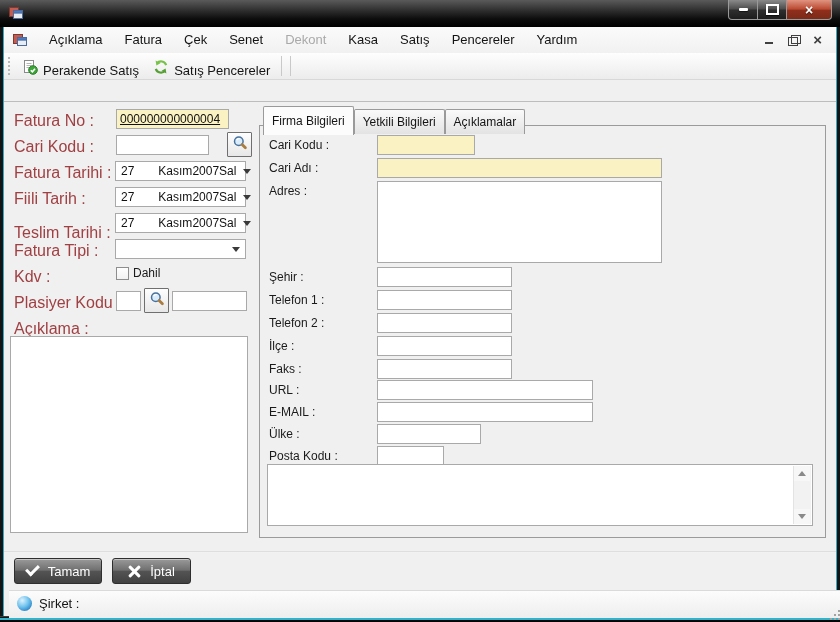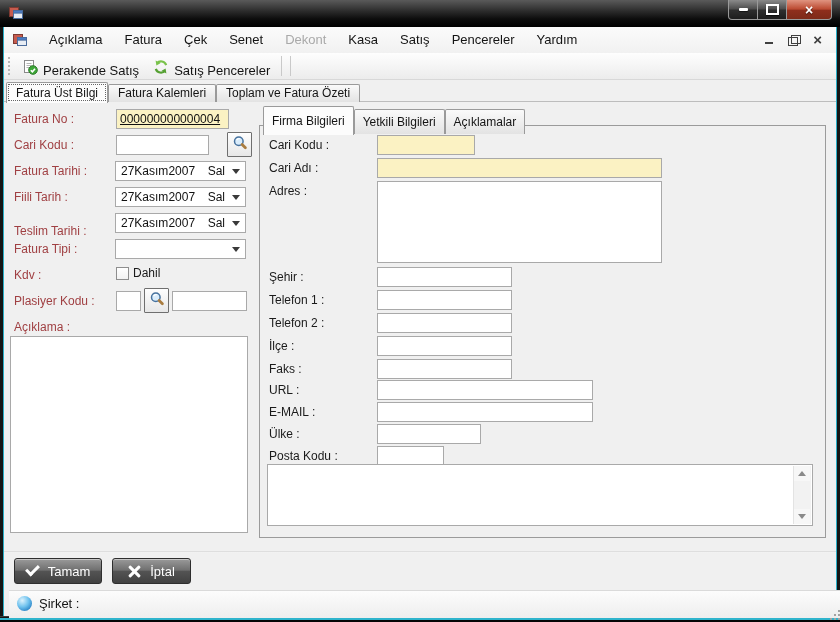--- a/index.html
+++ b/index.html
@@ -45,28 +45,28 @@
   .tb-sep{width:1px;height:20px;background:#C9C9C9;margin:0 4px}
   
   .tabstrip-line{left:4px;top:101px;width:832px;height:1px;background:#BDBDBD}
   .main-tabs{left:6px;top:82px;display:flex;z-index:3}
   .mtab{height:17px;line-height:17px;margin-top:2px;font-size:12px;padding:0 9px;color:#141414;
     border:1px solid #9A9A9A;border-bottom:none;border-radius:2px 2px 0 0;
     background:linear-gradient(#FAFAFA,#E3E3E3);white-space:nowrap}
   .mtab.active{height:20px;line-height:20px;margin-top:0;background:#FCFCFC;
     outline:1px dotted #666;outline-offset:-3px;position:relative;z-index:4}
   
-  .lbl-l{font-size:12px;color:#A04043;white-space:nowrap;left:14px}
+  .lbl-l{font-size:16px;color:#A04043;white-space:nowrap;left:14px}
   .lbl-r{font-size:12px;color:#1a1a1a;white-space:nowrap;left:9px}
   .tb{border:1px solid #A9A9A9;background:#fff;font-size:12px;padding:0 3px;box-sizing:border-box;
     height:20px;font-family:"Liberation Sans",sans-serif;color:#111;outline:none}
   .hl{background:#FBF2C3}
   .dtp{height:20px;border:1px solid #A9A9A9;background:#fff;display:flex;align-items:center;
     font-size:12px;color:#111;padding:0 5px;box-sizing:border-box}
-  .dtp .mn{margin-left:0}.dtp .yr{margin-left:0}
+  .dtp .mn{margin-left:24px}.dtp .yr{margin-left:0}
   .dtp .wd{margin-left:auto;margin-right:7px}
   .dd-arrow{width:0;height:0;border-left:4px solid transparent;border-right:4px solid transparent;border-top:5px solid #3a3a3a}
   .combo{height:20px;border:1px solid #A9A9A9;background:#fff;display:flex;align-items:center;
     justify-content:flex-end;padding:0 5px;box-sizing:border-box}
   .sbtn{width:25px;height:25px;border:1px solid #6f6f6f;border-radius:1px;box-sizing:border-box;
     background:linear-gradient(#FEFEFE,#E7E7E7);display:flex;align-items:center;justify-content:center}
   .chk{width:13px;height:13px;border:1px solid #8E8E8E;background:linear-gradient(#fff,#F2F2F2);box-sizing:border-box}
   textarea.tb{resize:none}
   
   .co-tabs{left:263px;top:106px;display:flex;z-index:3}
@@ -179,25 +179,20 @@
           <polygon points="13.4,14.4 12.6,9.6 8.6,11.7" fill="#55A032"></polygon>
         </svg>
       </span>
       <span>Satış Pencereler</span>
     </div>
     <span class="tb-sep"></span>
     <span class="tb-sep"></span>
   </div>
 
   <div class="tabstrip-line abs"></div>
-  <div class="main-tabs abs">
-    <div class="mtab active">Fatura Üst Bilgi</div>
-    <div class="mtab">Fatura Kalemleri</div>
-    <div class="mtab">Toplam ve Fatura Özeti</div>
-  </div>
 
   <span class="lbl-l abs" style="top:112px">Fatura No :</span>
   <input class="tb hl abs" style="left: 116px; top: 109px; width: 113px; text-decoration: underline;" value="000000000000004">
 
   <span class="lbl-l abs" style="top:138px">Cari Kodu :</span>
   <input class="tb abs" style="left: 116px; top: 135px; width: 93px;">
   <div class="sbtn abs" style="left:227px;top:132px">
     <span>
       <svg width="16" height="16" viewBox="0 0 16 16">
         <circle cx="6.8" cy="6.2" r="4.3" fill="#D9ECFB" stroke="#47729E" stroke-width="1.5"></circle>

